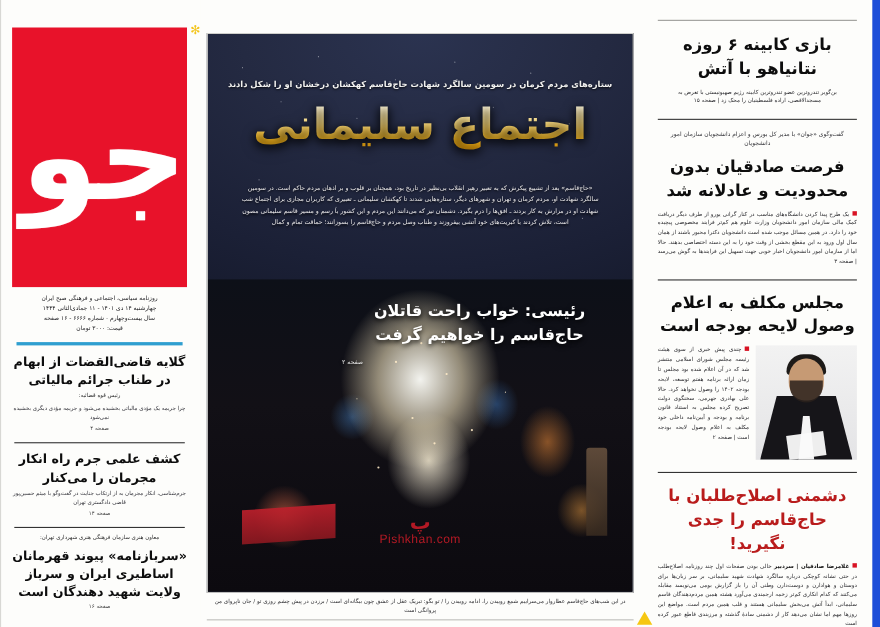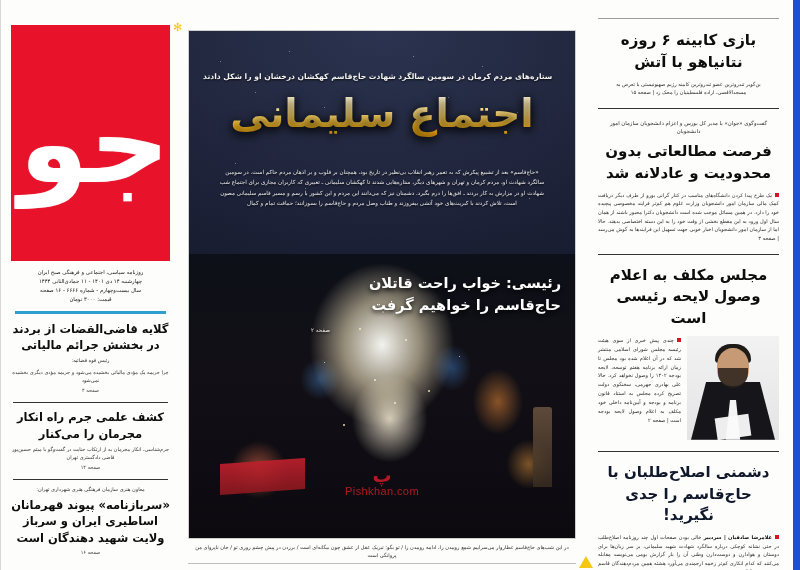--- a/index.html
+++ b/index.html
@@ -168,21 +168,21 @@
     font-size: 19px; color: rgba(226,30,42,.78); font-weight: bold;
     line-height: 1;
   }
   .wm-text {
     font-size: 11px; color: rgba(226,30,42,.78);
     font-family: "Liberation Sans", sans-serif; letter-spacing: .4px;
   }
 
   .lead-kicker {
     position: absolute; left: 14px; right: 14px; top: 40px;
-    text-align: left; color: #f2f2f0;
+    text-align: center; color: #f2f2f0;
     font-size: 7.6px; font-weight: bold; line-height: 1.5;
     text-shadow: 0 1px 2px rgba(0,0,0,.85);
   }
   .lead-head {
     position: absolute; left: 10px; right: 10px; top: 60px;
     text-align: center;
     font-size: 39px; font-weight: bold; line-height: 1.18;
     letter-spacing: -1px;
     color: #ffd76a;
     background: linear-gradient(180deg, #fffbe8 6%, #ffe28a 42%, #f5b720 78%, #d99206 100%);
@@ -192,21 +192,21 @@
     filter: drop-shadow(0 2px 5px rgba(0,0,0,.7));
   }
   .lead-body {
     position: absolute; left: 28px; right: 28px; top: 136px;
     text-align: center; color: #eceaea;
     font-size: 5.6px; line-height: 1.85;
     text-shadow: 0 1px 2px rgba(0,0,0,.9);
   }
   .sub-head {
     position: absolute; right: 14px; top: 242px;
-    width: 250px; text-align: right;
+    width: 250px; text-align: center;
     color: #ffffff; font-weight: bold;
     font-size: 14.5px; line-height: 1.5; letter-spacing: -.3px;
     text-shadow: 0 2px 5px rgba(0,0,0,.95);
   }
   .sub-page {
     position: absolute; right: 14px; top: 296px;
     width: 250px; text-align: left;
     color: #eaeaea; font-size: 5.6px;
     text-shadow: 0 1px 3px rgba(0,0,0,.9);
   }
@@ -237,21 +237,21 @@
     flex-direction: column;
     gap: 2px;
     border-right: 7px solid #1d4ed8;
   }
   .lt-rule-top { border-top: 1px solid #9c9c98; margin-bottom: 9px; }
   .lt-sep { border-top: 1px solid #333; margin: 9px 0 8px 0; }
   .lt-head {
     font-size: 15px; font-weight: bold; color: #0d0d0d;
     text-align: center; line-height: 1.45; letter-spacing: -.4px;
   }
-  .lt-head.red { color: #0f172a; }
+  .lt-head.red { color: #b91c1c; }
   .lt-kicker {
     font-size: 5.4px; color: #2e2e33; text-align: center;
     line-height: 1.6; margin-bottom: 5px;
   }
   .lt-sub {
     font-size: 5.1px; color: #2a2a2e; text-align: justify;
     line-height: 1.7; margin-top: 6px;
   }
   .lt-deck {
     font-size: 5.1px; color: #2a2a2e; text-align: center;
@@ -316,21 +316,21 @@
     <div class="masthead-info">
       <div>روزنامه سیاسی، اجتماعی و فرهنگی صبح ایران</div>
       <div>چهارشنبه ۱۴ دی ۱۴۰۱ - ۱۱ جمادی‌الثانی ۱۴۴۴</div>
       <div>سال بیست‌وچهارم - شماره ۶۶۶۶ - ۱۶ صفحه</div>
       <div>قیمت: ۳۰۰۰ تومان</div>
     </div>
 
     <div class="masthead-rule"></div>
 
     <div class="rt-item">
-      <div class="rt-head">گلایه قاضی‌القضات از بردند در بخشش جرائم مالیاتی</div>
+      <div class="rt-head">گلایه قاضی‌القضات از ابهام در طناب جرائم مالیاتی</div>
       <div class="rt-kicker" style="margin-top:4px;margin-bottom:0">رئیس قوه قضائیه:</div>
       <div class="rt-sub">چرا جریمه یک مؤدی مالیاتی بخشیده می‌شود و جریمه مؤدی دیگری بخشیده نمی‌شود</div>
       <div class="rt-page">صفحه ۴</div>
     </div>
 
     <div class="rt-sep"></div>
 
     <div class="rt-item">
       <div class="rt-head">کشف علمی جرم راه انکار مجرمان را می‌کنار</div>
       <div class="rt-sub">جرم‌شناسی، انکار مجرمان به از ارتکاب جنایت در گفت‌وگو با میثم حسین‌پور قاضی دادگستری تهران</div>
@@ -411,30 +411,30 @@
 
     <div>
       <div class="lt-head">بازی کابینه ۶ روزه نتانیاهو با آتش</div>
       <div class="lt-deck">بن‌گویر تندروترین عضو تندروترین کابینه رژیم صهیونیستی با تعرض به مسجدالاقصی، اراده فلسطینیان را محک زد | صفحه ۱۵</div>
     </div>
 
     <div class="lt-sep"></div>
 
     <div>
       <div class="lt-kicker">گفت‌وگوی «جوان» با مدیر کل بورس و اعزام دانشجویان سازمان امور دانشجویان</div>
-      <div class="lt-head">فرصت مطالعاتی بدون محدودیت و عادلانه شد</div>
+      <div class="lt-head">فرصت صادقیان بدون محدودیت و عادلانه شد</div>
       <div class="lt-sub">
         <span class="sq"></span><span>یک طرح پیدا کردن دانشگاه‌های مناسب در کنار گرانی یورو از طرف دیگر دریافت کمک مالی سازمان امور دانشجویان وزارت علوم هم کم‌تر فرایند مخصوصی پیچیده خود را دارد. در همین مسائل موجب شده است دانشجویان دکترا محبور باشند از همان سال اول ورود به این مقطع بخشی از وقت خود را به این دسته اختصاصی بدهند. حالا اما از سازمان امور دانشجویان اخبار خوبی جهت تسهیل این فرایندها به گوش می‌رسد | صفحه ۳</span>
       </div>
     </div>
 
     <div class="lt-sep"></div>
 
     <div>
-      <div class="lt-head">مجلس مکلف به اعلام وصول لایحه رئیسی است</div>
+      <div class="lt-head">مجلس مکلف به اعلام وصول لایحه بودجه است</div>
       <div class="art-wrap">
         <div class="portrait">
           <div class="p-body"></div>
           <div class="p-shirt"></div>
           <div class="p-hair"></div>
           <div class="p-head"></div>
           <div class="p-beard"></div>
           <div class="p-paper"></div>
         </div>
         <div class="art-text">

